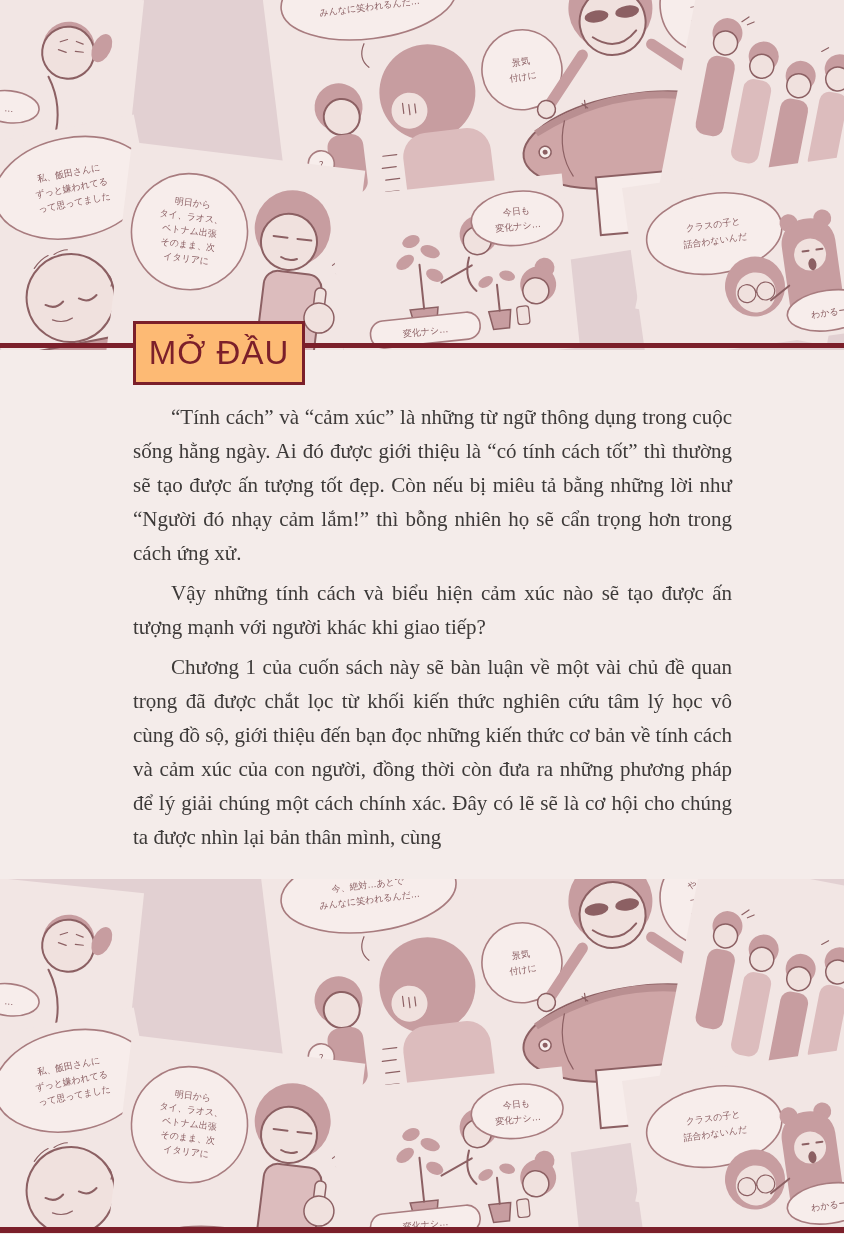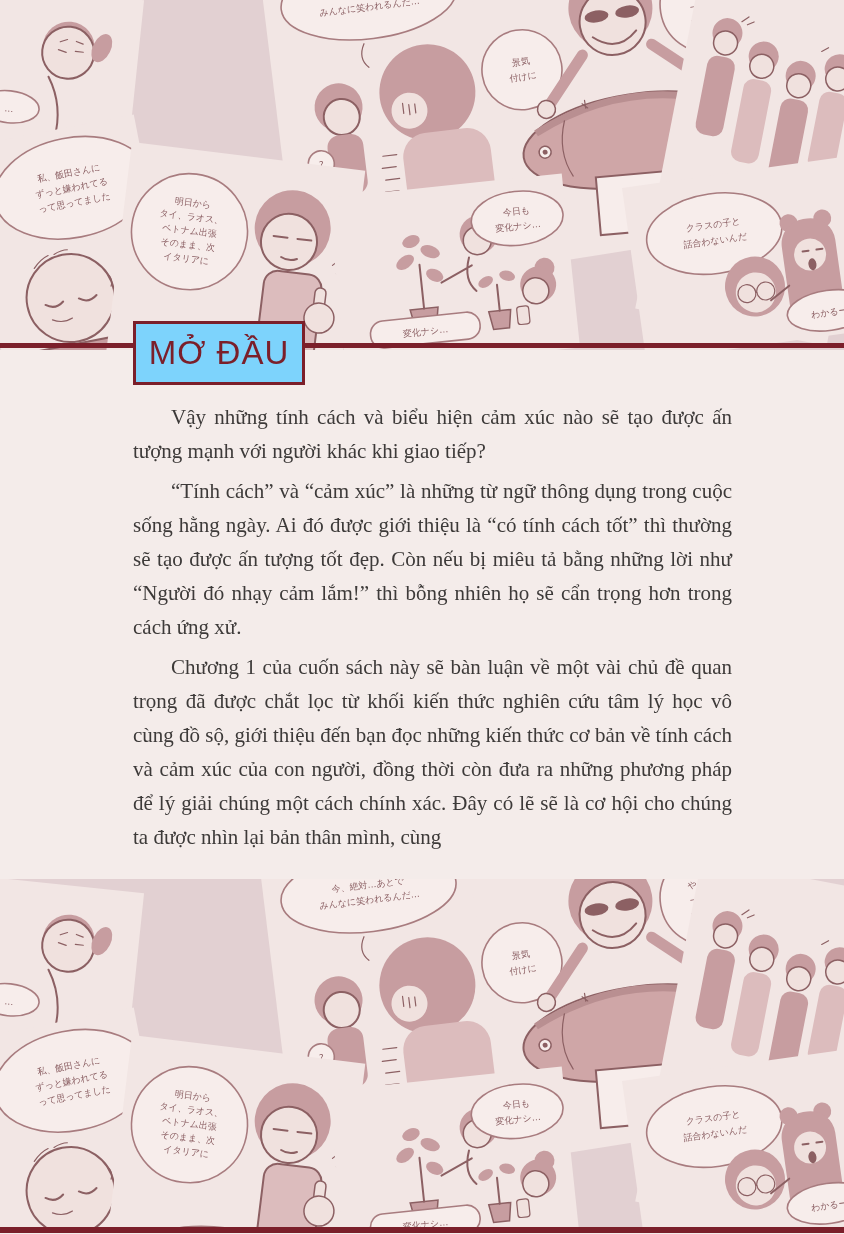--- a/index.html
+++ b/index.html
@@ -16,21 +16,21 @@
   }
   .band-top{top:0;}
   .band-bottom{top:879px;}
   .divider{
     position:absolute;left:0;width:844px;background:#7b1f2a;
   }
   .divider-top{top:343px;height:5px;}
   .divider-bottom{top:1227px;height:6px;}
   .heading-box{
     position:absolute;left:133px;top:321px;width:172px;height:64px;
-    background:#7dd3fc;border:3px solid #7b1f2a;
+    background:#fdba74;border:3px solid #7b1f2a;
     box-sizing:border-box;
     display:flex;align-items:center;justify-content:center;
     z-index:5;
   }
   .heading-box span{
     font-family:"Liberation Sans","DejaVu Sans",sans-serif;
     font-size:33px;letter-spacing:1px;color:#7b1f2a;font-weight:400;
   }
   .content{
     position:absolute;left:133px;top:400px;width:599px;z-index:4;
@@ -248,18 +248,18 @@
   </div>
 
   <div class="divider divider-top"></div>
   <div class="divider divider-bottom"></div>
 
   <div class="heading-box">
     <span>MỞ ĐẦU</span>
   </div>
 
   <div class="content">
+    <p>“Tính cách” và “cảm xúc” là những từ ngữ thông dụng trong cuộc sống hằng ngày. Ai đó được giới thiệu là “có tính cách tốt” thì thường sẽ tạo được ấn tượng tốt đẹp. Còn nếu bị miêu tả bằng những lời như “Người đó nhạy cảm lắm!” thì bỗng nhiên họ sẽ cẩn trọng hơn trong cách ứng xử.</p>
     <p>Vậy những tính cách và biểu hiện cảm xúc nào sẽ tạo được ấn tượng mạnh với người khác khi giao tiếp?</p>
-    <p>“Tính cách” và “cảm xúc” là những từ ngữ thông dụng trong cuộc sống hằng ngày. Ai đó được giới thiệu là “có tính cách tốt” thì thường sẽ tạo được ấn tượng tốt đẹp. Còn nếu bị miêu tả bằng những lời như “Người đó nhạy cảm lắm!” thì bỗng nhiên họ sẽ cẩn trọng hơn trong cách ứng xử.</p>
     <p>Chương 1 của cuốn sách này sẽ bàn luận về một vài chủ đề quan trọng đã được chắt lọc từ khối kiến thức nghiên cứu tâm lý học vô cùng đồ sộ, giới thiệu đến bạn đọc những kiến thức cơ bản về tính cách và cảm xúc của con người, đồng thời còn đưa ra những phương pháp để lý giải chúng một cách chính xác. Đây có lẽ sẽ là cơ hội cho chúng ta được nhìn lại bản thân mình, cùng</p>
   </div>
 
 </div>
 
 </body></html>

